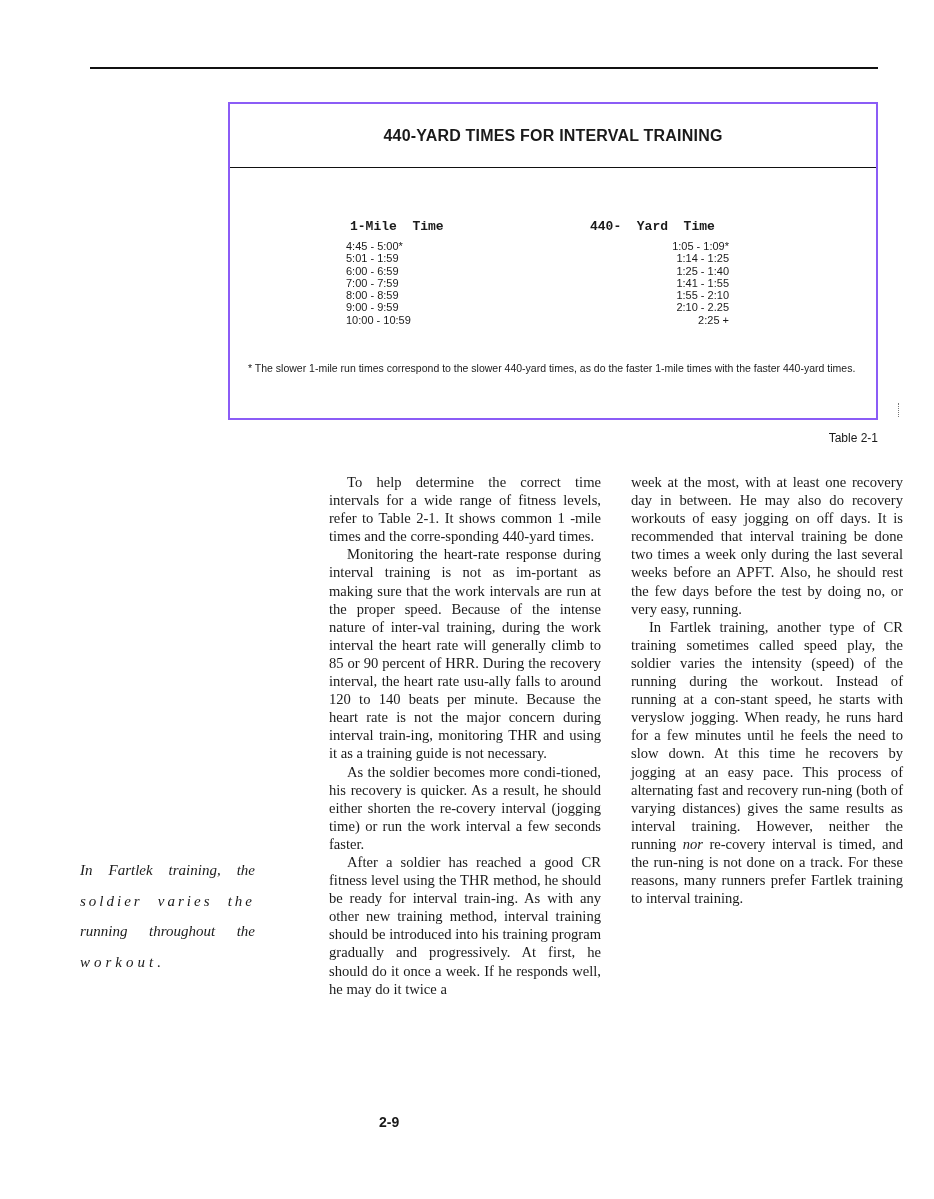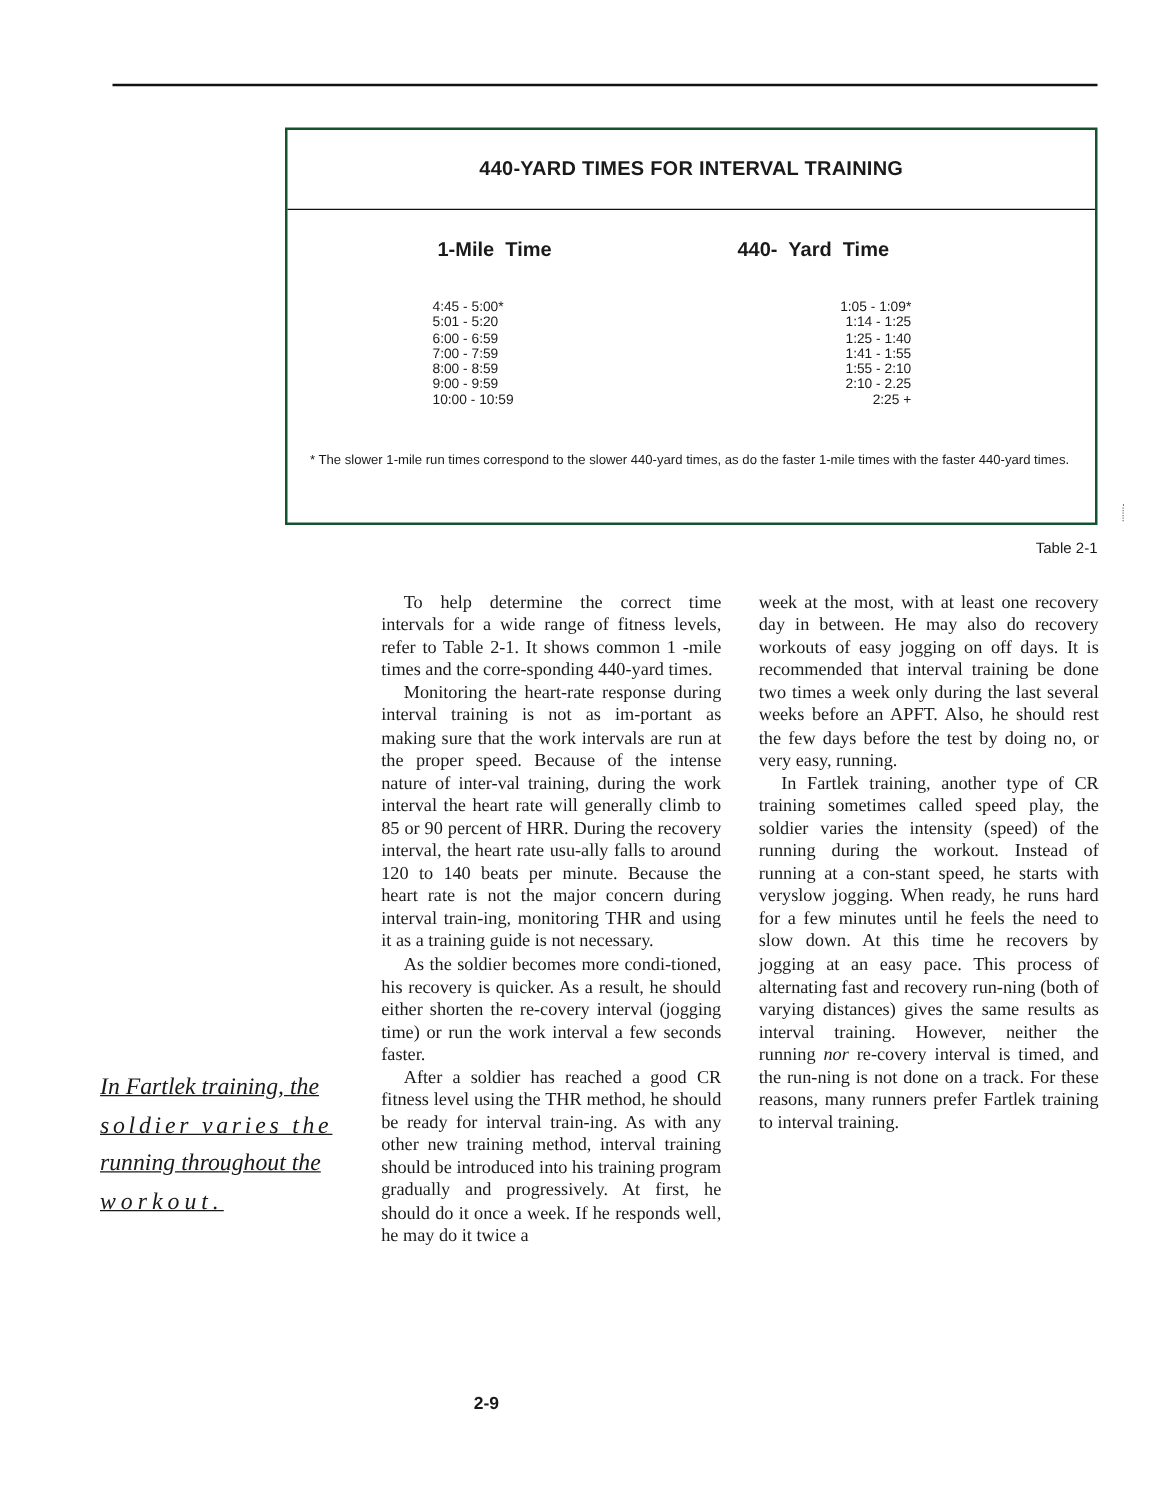--- a/index.html
+++ b/index.html
@@ -7,65 +7,65 @@
     width: 934px; height: 1199px; position: relative; overflow: hidden;
     color: #1a1a1a;
     font-family: "Liberation Serif", serif;
   }
   .top-rule {
     position: absolute; left: 90px; top: 67px; width: 788px; height: 0;
     border-top: 2px solid #111;
   }
   .table-box {
     position: absolute; left: 228px; top: 102px; width: 650px; height: 318px;
-    border: 2px solid #14532d; box-sizing: border-box;
+    border: 2px solid #8b5cf6; box-sizing: border-box;
   }
   .table-title {
     position: absolute; left: 0; top: 0; width: 100%; height: 64px;
     border-bottom: 1.5px solid #111; box-sizing: border-box;
     display: flex; align-items: center; justify-content: center;
     font-family: "Liberation Sans", sans-serif; font-weight: bold; font-size: 16px;
     letter-spacing: 0.2px;
   }
   .col-head {
-    position: absolute; top: 88px;
-    font-family: Liberation Sans, sans-serif; font-weight: bold; font-size: 16px;
+    position: absolute; top: 115px;
+    font-family: Liberation Mono, monospace; font-weight: bold; font-size: 13px;
   }
   .col-head.c1 { left: 120px; }
   .col-head.c2 { left: 360px; }
   .col-list {
     position: absolute; top: 136px;
     font-family: "Liberation Sans", sans-serif; font-size: 11px; line-height: 12.3px;
   }
   .col-list.c1 { left: 116px; width: 86px; text-align: left; }
   .col-list.c2 { left: 379px; width: 120px; text-align: right; }
   .col-list .row { white-space: nowrap; }
   .footnote {
     position: absolute; left: 18px; top: 258px; width: 610px;
     font-family: "Liberation Sans", sans-serif; font-size: 10.5px; line-height: 13px;
   }
   .caption {
     position: absolute; left: 228px; width: 650px; top: 431px; text-align: right;
     font-family: "Liberation Sans", sans-serif; font-size: 12px;
   }
   .col {
     position: absolute; top: 473px; width: 272px;
-    font-size: 14.6px; line-height: 18.1px; text-align: justify;
+    font-size: 14.6px; line-height: 18.1px; text-align: justify; margin-left: 24px;
   }
   .col.left { left: 305px; }
   .col.right { left: 607px; }
   .col p { margin: 0; text-indent: 18px; }
   .col p.noindent { text-indent: 0; }
   .section-heading {
     font-family: "Liberation Sans", sans-serif; font-weight: bold; font-size: 13px;
     text-align: center; margin: 18px 0 20px 0; text-indent: 0;
   }
   .sidebar-quote {
     position: absolute; left: 80px; top: 855px; width: 175px;
-    font-style: italic; font-size: 19px; line-height: 30.5px; text-align: justify; text-decoration: underline;
+    font-style: italic; font-size: 15px; line-height: 30.5px; text-align: justify;
   }
   .sidebar-quote .line { display: block; text-align-last: justify; white-space: nowrap; }
   .sidebar-quote .line.last { text-align-last: left; letter-spacing: 4px; }
   .sidebar-quote .line.spaced { letter-spacing: 3px; }
   .page-number {
     position: absolute; left: 379px; width: 130px; top: 1114px; text-align: left;
     font-family: "Liberation Sans", sans-serif; font-weight: bold; font-size: 14px;
   }
   .margin-dots {
     position: absolute; left: 898px; top: 403px; width: 2px; height: 14px;
@@ -76,21 +76,21 @@
 <body>
 
 <div class="top-rule"></div>
 
 <div class="table-box">
   <div class="table-title">440-YARD TIMES FOR INTERVAL TRAINING</div>
   <div class="col-head c1" style="white-space:pre">1-Mile  Time</div>
   <div class="col-head c2" style="white-space:pre">440-  Yard  Time</div>
   <div class="col-list c1">
     <div class="row">4:45 - 5:00*</div>
-    <div class="row">5:01 - 5:20</div>
+    <div class="row">5:01 - 1:59</div>
     <div class="row">6:00 - 6:59</div>
     <div class="row">7:00 - 7:59</div>
     <div class="row">8:00 - 8:59</div>
     <div class="row">9:00 - 9:59</div>
     <div class="row">10:00 - 10:59</div>
   </div>
   <div class="col-list c2">
     <div class="row">1:05 - 1:09*</div>
     <div class="row">1:14 - 1:25</div>
     <div class="row">1:25 - 1:40</div>

